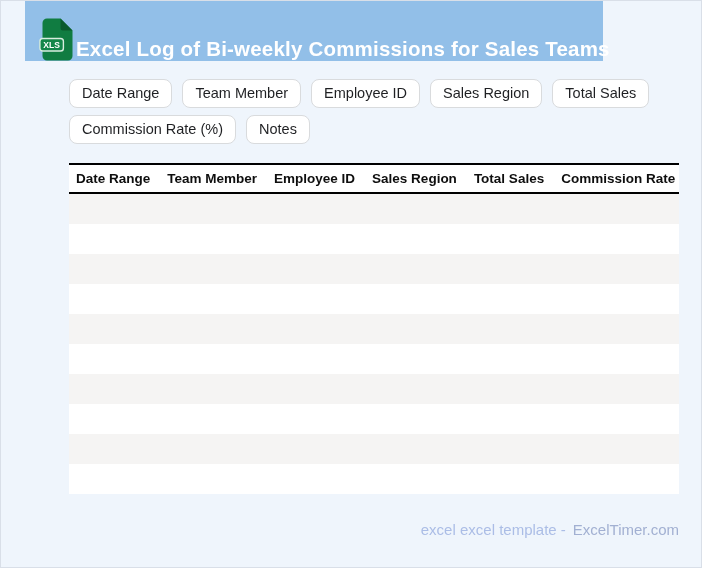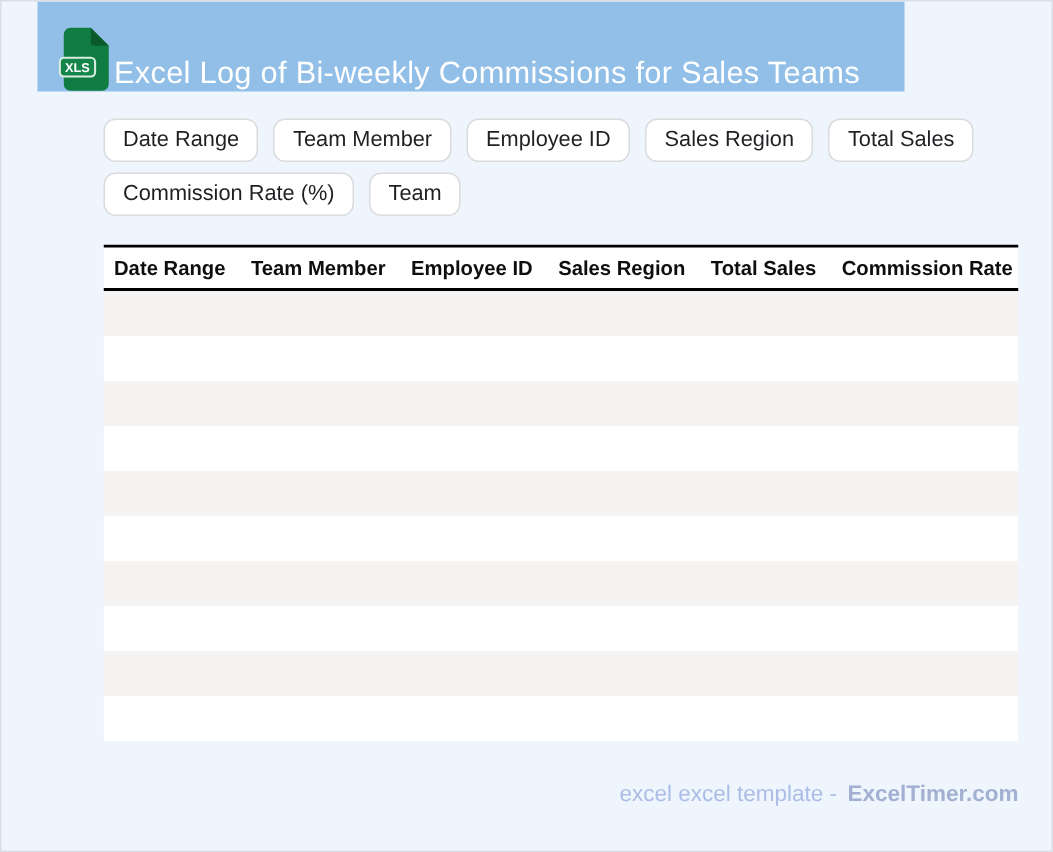--- a/index.html
+++ b/index.html
@@ -18,21 +18,21 @@
     background:#92BFE8;
     display:flex;align-items:flex-end;
     padding-left:14px;box-sizing:border-box;
     gap:2px;
     margin-left:24px;
   }
   .appbar .file-icon{width:35px;height:43px;flex:0 0 auto;display:block;}
   .appbar .title{
     color:#FFFFFF;
     font-size:20.5px;
-    font-weight:400;
+    font-weight:700;
     letter-spacing:.2px;
     white-space:nowrap;
   }
   
   .chips{
     margin:18px 0 0 68px;
     width:585px;
     display:flex;flex-wrap:wrap;
     gap:7px 10px;
   }
@@ -71,21 +71,21 @@
   .trow:nth-child(odd){background:#F5F4F3;}
   .trow:nth-child(even){background:#FFFFFF;}
   
   .footer{
     margin:27px 22px 0 0;
     text-align:right;
     font-size:15px;
     color:#ABBDE6;
   }
   .footer .brand{
-    font-weight:700;
+    font-weight:400;
     color:#A2B0D2;
     margin-left:7px;
     text-decoration:none;
     cursor:pointer;
   }
 </style>
 </head>
 <body>
 
 <div class="appbar">
@@ -98,21 +98,21 @@
   <div class="title">Excel Log of Bi-weekly Commissions for Sales Teams</div>
 </div>
 
 <div class="chips">
   <div class="chip">Date Range</div>
   <div class="chip">Team Member</div>
   <div class="chip">Employee ID</div>
   <div class="chip">Sales Region</div>
   <div class="chip">Total Sales</div>
   <div class="chip">Commission Rate (%)</div>
-  <div class="chip">Team</div>
+  <div class="chip">Notes</div>
 </div>
 
 <div class="tablewrap">
   <div class="thead">
     <span>Date Range</span>
     <span>Team Member</span>
     <span>Employee ID</span>
     <span>Sales Region</span>
     <span>Total Sales</span>
     <span>Commission Rate (%)</span>

